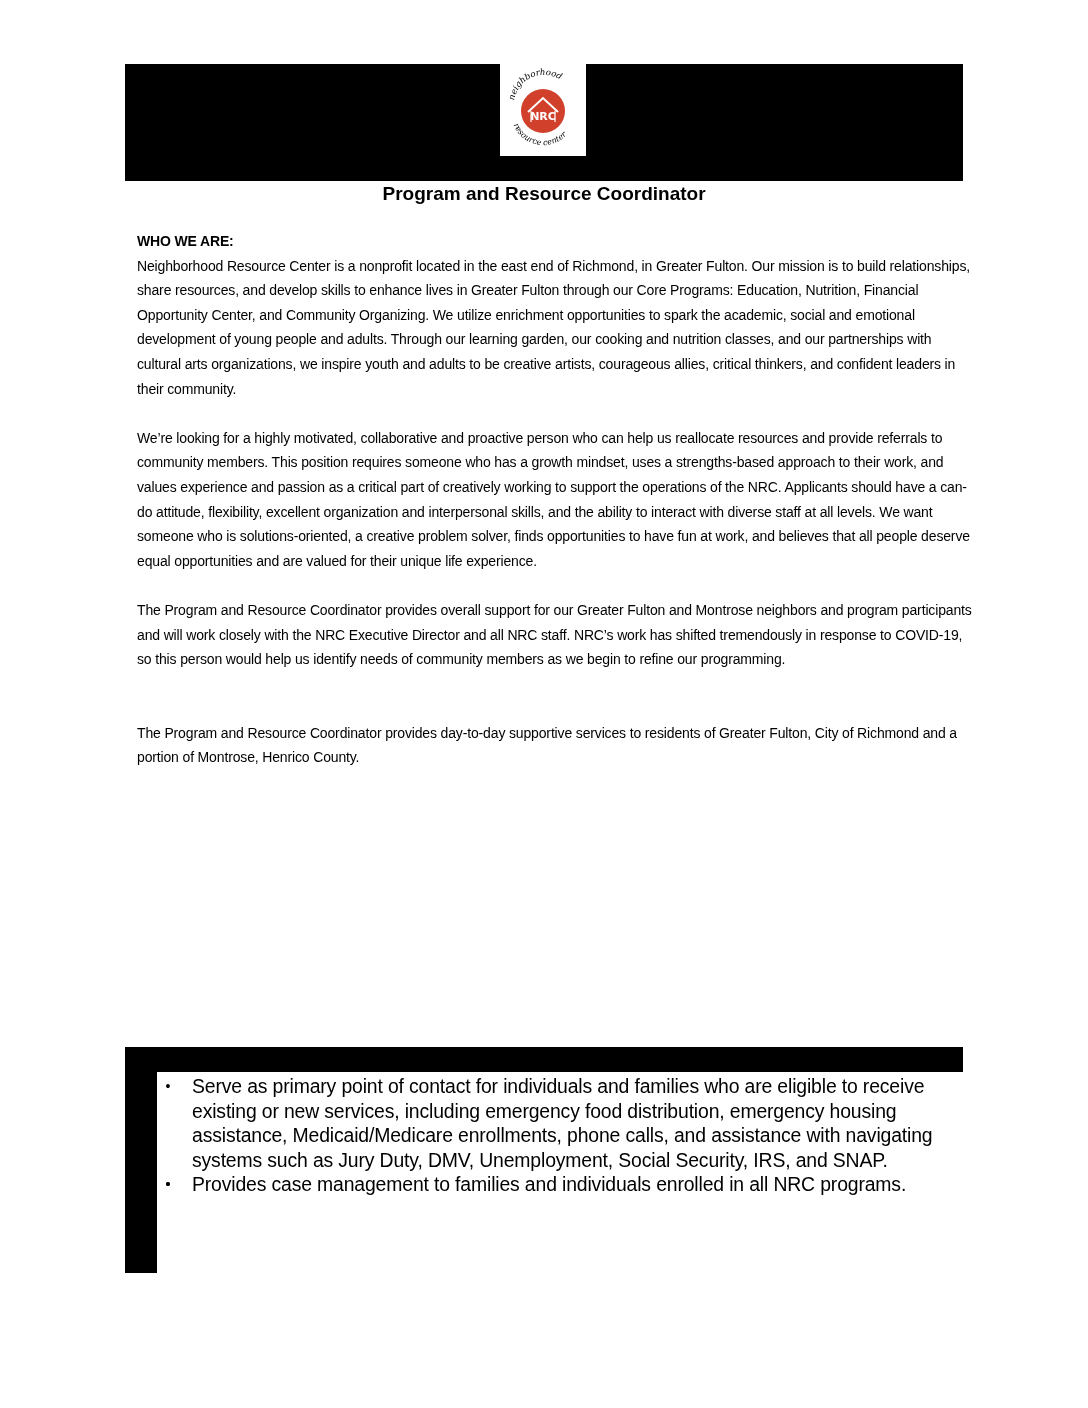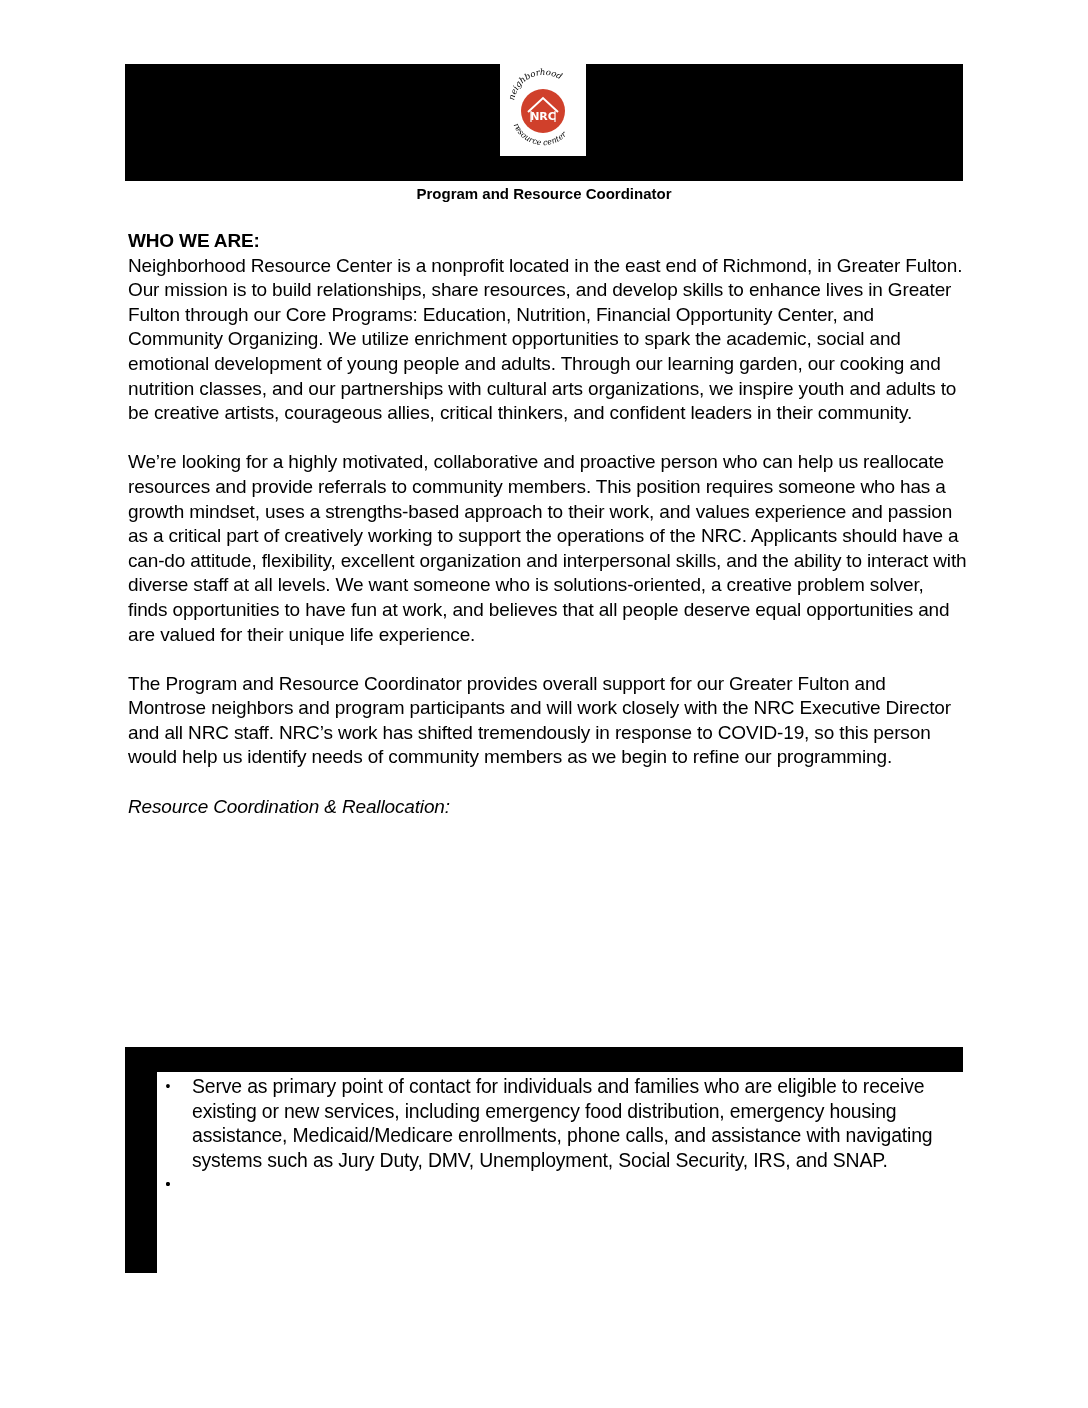--- a/index.html
+++ b/index.html
@@ -44,29 +44,29 @@
       width: 86px;
       height: 92px;
     }
     .doc-title {
       position: absolute;
       left: 0;
       top: 182px;
       width: 1088px;
       text-align: center;
       font-weight: bold;
-      font-size: 15px;
+      font-size: 19px;
       line-height: 24px;
     }
     .content {
       position: absolute;
-      left: 128px;
+      left: 137px;
       top: 229px;
       width: 840px;
-      font-size: 19px;
+      font-size: 14px;
       line-height: 24.6px;
       letter-spacing: -0.15px;
     }
     .section-heading {
       font-weight: bold;
       margin: 0;
     }
     .para {
       margin: 0;
     }
@@ -152,34 +152,35 @@
     <p class="section-heading">WHO WE ARE:</p>
     <p class="para">Neighborhood Resource Center is a nonprofit located in the east end of Richmond, in Greater Fulton. Our mission is to build relationships, share resources, and develop skills to enhance lives in Greater Fulton through our Core Programs: Education, Nutrition, Financial Opportunity Center, and Community Organizing. We utilize enrichment opportunities to spark the academic, social and emotional development of young people and adults. Through our learning garden, our cooking and nutrition classes, and our partnerships with cultural arts organizations, we inspire youth and adults to be creative artists, courageous allies, critical thinkers, and confident leaders in their community.</p>
     <div class="gap"></div>
 
     <p class="para">We’re looking for a highly motivated, collaborative and proactive person who can help us reallocate resources and provide referrals to community members. This position requires someone who has a growth mindset, uses a strengths-based approach to their work, and values experience and passion as a critical part of creatively working to support the operations of the NRC. Applicants should have a can-do attitude, flexibility, excellent organization and interpersonal skills, and the ability to interact with diverse staff at all levels. We want someone who is solutions-oriented, a creative problem solver, finds opportunities to have fun at work, and believes that all people deserve equal opportunities and are valued for their unique life experience.</p>
     <div class="gap"></div>
 
     <p class="para">The Program and Resource Coordinator provides overall support for our Greater Fulton and Montrose neighbors and program participants and will work closely with the NRC Executive Director and all NRC staff. NRC’s work has shifted tremendously in response to COVID-19, so this person would help us identify needs of community members as we begin to refine our programming.</p>
     <div class="gap"></div>
 
-    <p class="subheading">Resource Coordination &amp; Reallocation:</p>
     <div class="gap"></div>
 
+    <p class="para">The Program and Resource Coordinator provides day-to-day supportive services to residents of Greater Fulton, City of Richmond and a portion of Montrose, Henrico County.</p>
   </div>
 
   <div class="box-top"></div>
   <div class="box-left"></div>
 
   <ul class="bullet-list">
     <li class="bullet-item">
       <span class="bullet-dot">•</span>
       <span>Serve as primary point of contact for individuals and families who are eligible to receive existing or new services, including emergency food distribution, emergency housing assistance, Medicaid/Medicare enrollments, phone calls, and assistance with navigating systems such as Jury Duty, DMV, Unemployment, Social Security, IRS, and SNAP.</span>
     </li>
     <li class="bullet-item">
       <span class="bullet-dot">•</span>
     </li>
     <li class="bullet-item">
       <span class="bullet-dot">•</span>
+      <span>Provides case management to families and individuals enrolled in all NRC programs.</span>
     </li>
   </ul>
 
 </div>
 
 </body></html>

